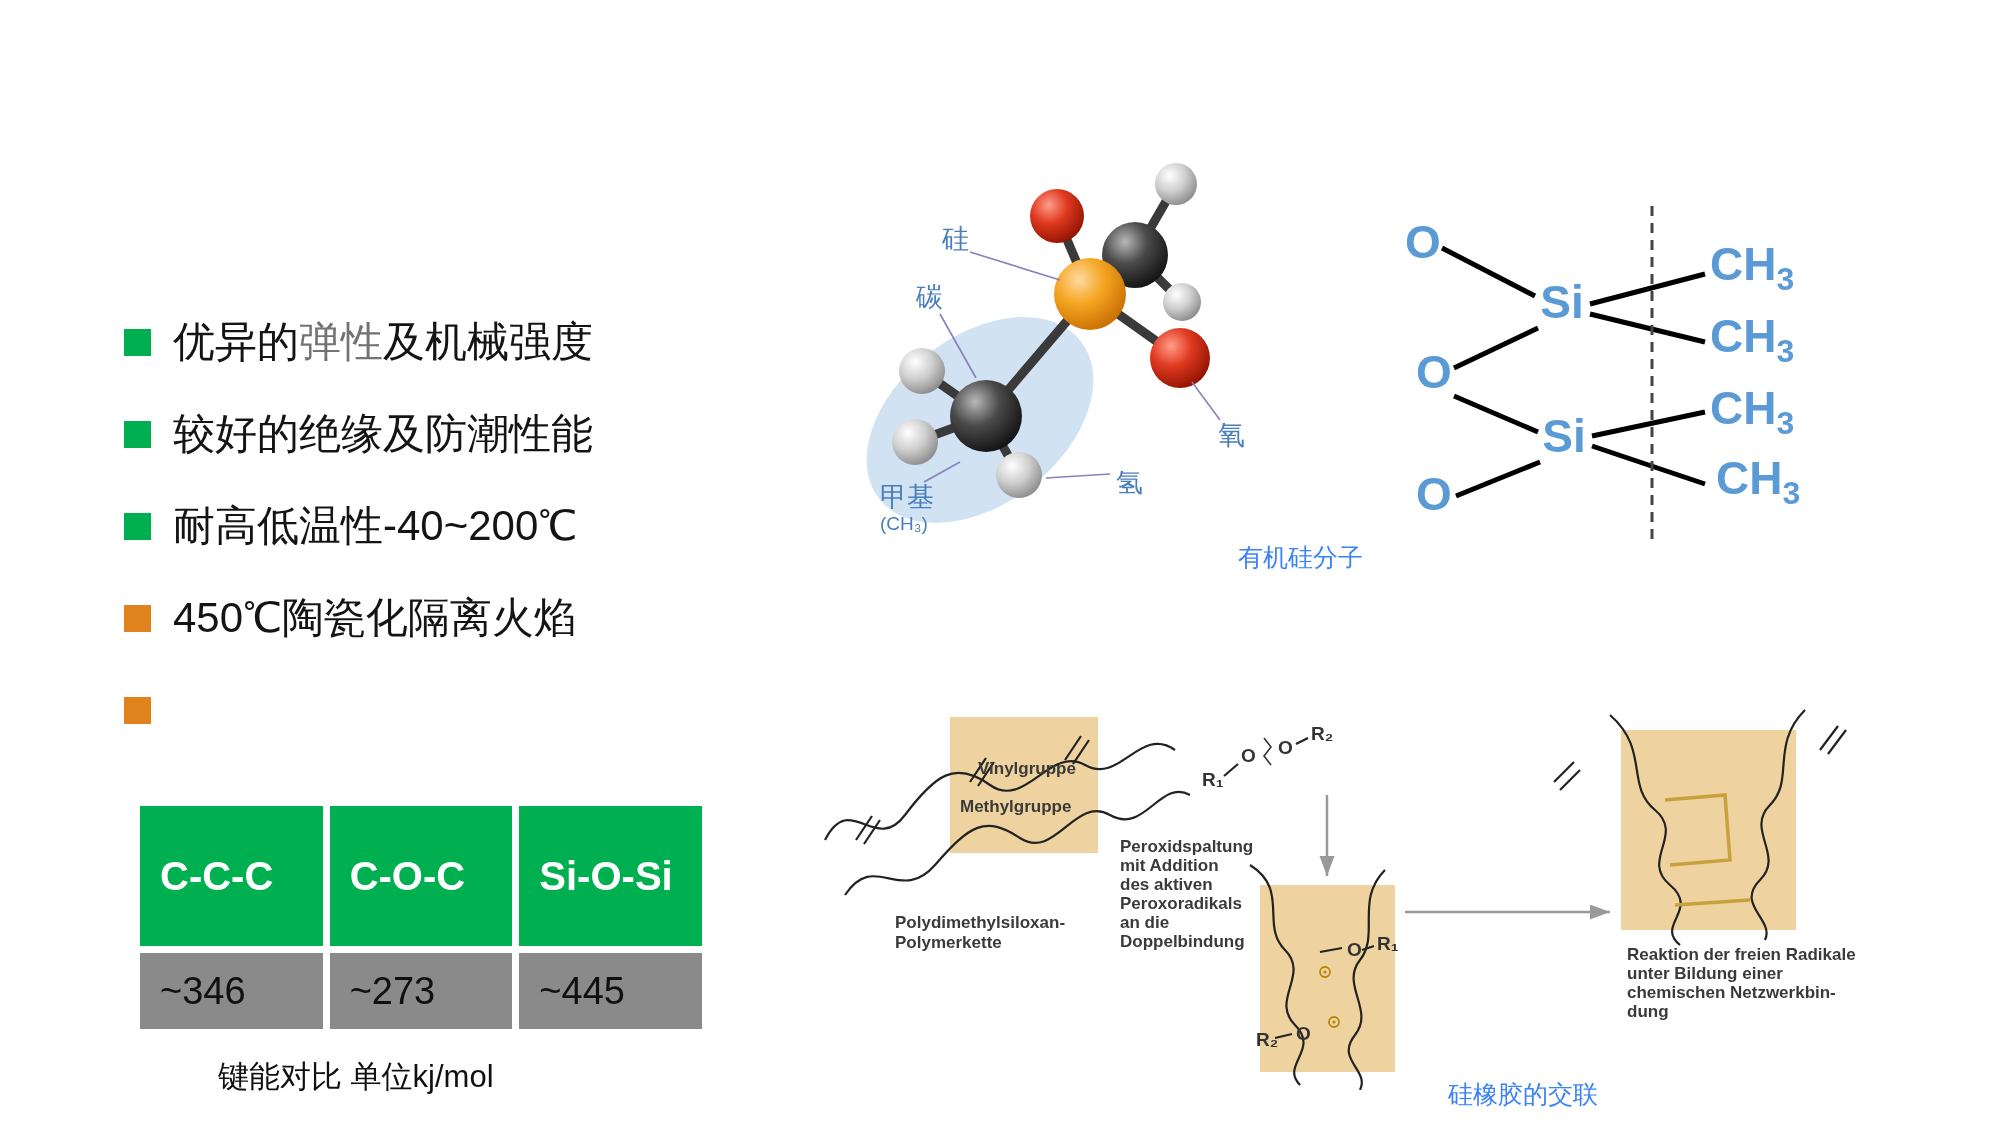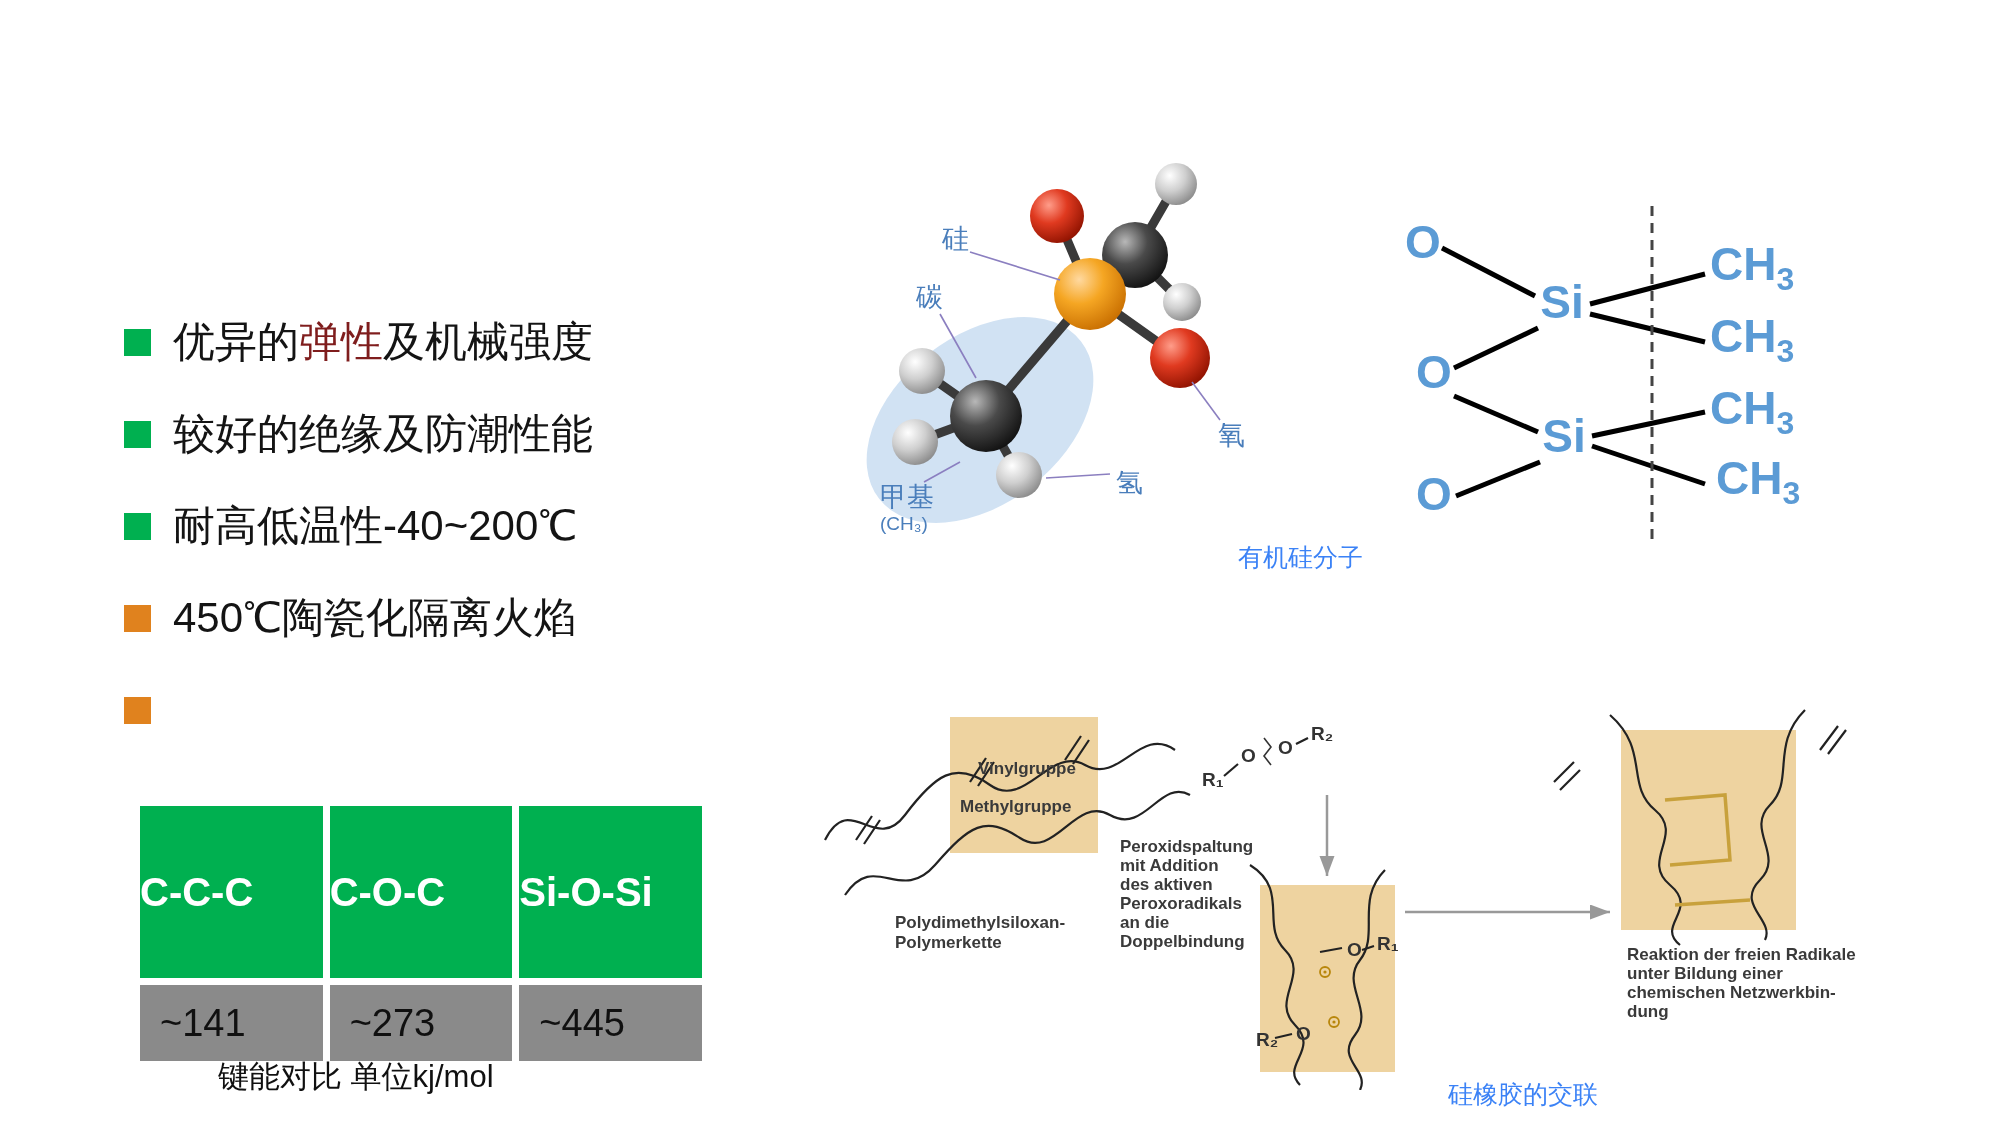--- a/index.html
+++ b/index.html
@@ -6,24 +6,24 @@
   html,body { background:#ffffff; font-family:"Liberation Sans", sans-serif; }
   .slide { position:relative; width:2000px; height:1125px; background:#ffffff; overflow:hidden; }
 
   .title { position:absolute; left:112px; top:186px; font-size:46px; color:#1f1f1f; letter-spacing:1px; }
 
   .bullets { position:absolute; left:124px; top:316px; list-style:none; }
   .bullets li { display:flex; align-items:center; gap:22px; height:52px; margin-bottom:40px; font-size:42px; color:#141414; }
   .sq { width:27px; height:27px; flex:none; }
   .sq.green { background:#00b050; }
   .sq.orange { background:#e0821e; }
-  .hl { color:#7f1d1d;font-family:Liberation Serif, serif; }
+  .hl { color:#737373;font-family:Liberation Serif, serif; }
 
   .btable { position:absolute; left:140px; top:806px; width:562px; display:grid; grid-template-columns:1fr 1fr 1fr; gap:7px; }
-  .btable .th { background:#00b050; color:#ffffff; font-weight:bold; font-size:40px; height:172px; display:flex; align-items:center; }
+  .btable .th { background:#00b050; color:#ffffff; font-weight:bold; font-size:40px; height:140px; display:flex; align-items:center; padding-left:20px; }
   .btable .td { background:#8a8a8a; color:#101010; font-size:38px; height:76px; display:flex; align-items:center; padding-left:20px; }
   .tcaption { position:absolute; left:218px; top:1056px; font-size:31px; color:#101010; }
 
   .caption { position:absolute; font-size:25px; color:#3b82f6; }
   #cap-mol { left:1238px; top:541px; }
   #cap-cross { left:1448px; top:1078px; }
 
   .mol    { position:absolute; left:838px;  top:120px; }
   .struct { position:absolute; left:1390px; top:196px; }
   .cross  { position:absolute; left:820px;  top:690px; }
@@ -69,21 +69,21 @@
     </li>
     <li>
       <span class="sq orange"></span>
     </li>
   </ul>
 
   <div class="btable">
     <div class="th">C-C-C</div>
     <div class="th">C-O-C</div>
     <div class="th">Si-O-Si</div>
-    <div class="td">~141</div>
+    <div class="td">~346</div>
     <div class="td">~273</div>
     <div class="td">~445</div>
   </div>
   <div class="tcaption">键能对比 单位kj/mol</div>
 
   <div class="mol">
     <svg width="440" height="460" viewBox="0 0 440 460">
       <defs>
         <radialGradient id="gOrange" cx="35%" cy="30%" r="75%">
           <stop offset="0%" stop-color="#ffd9a0"></stop>

